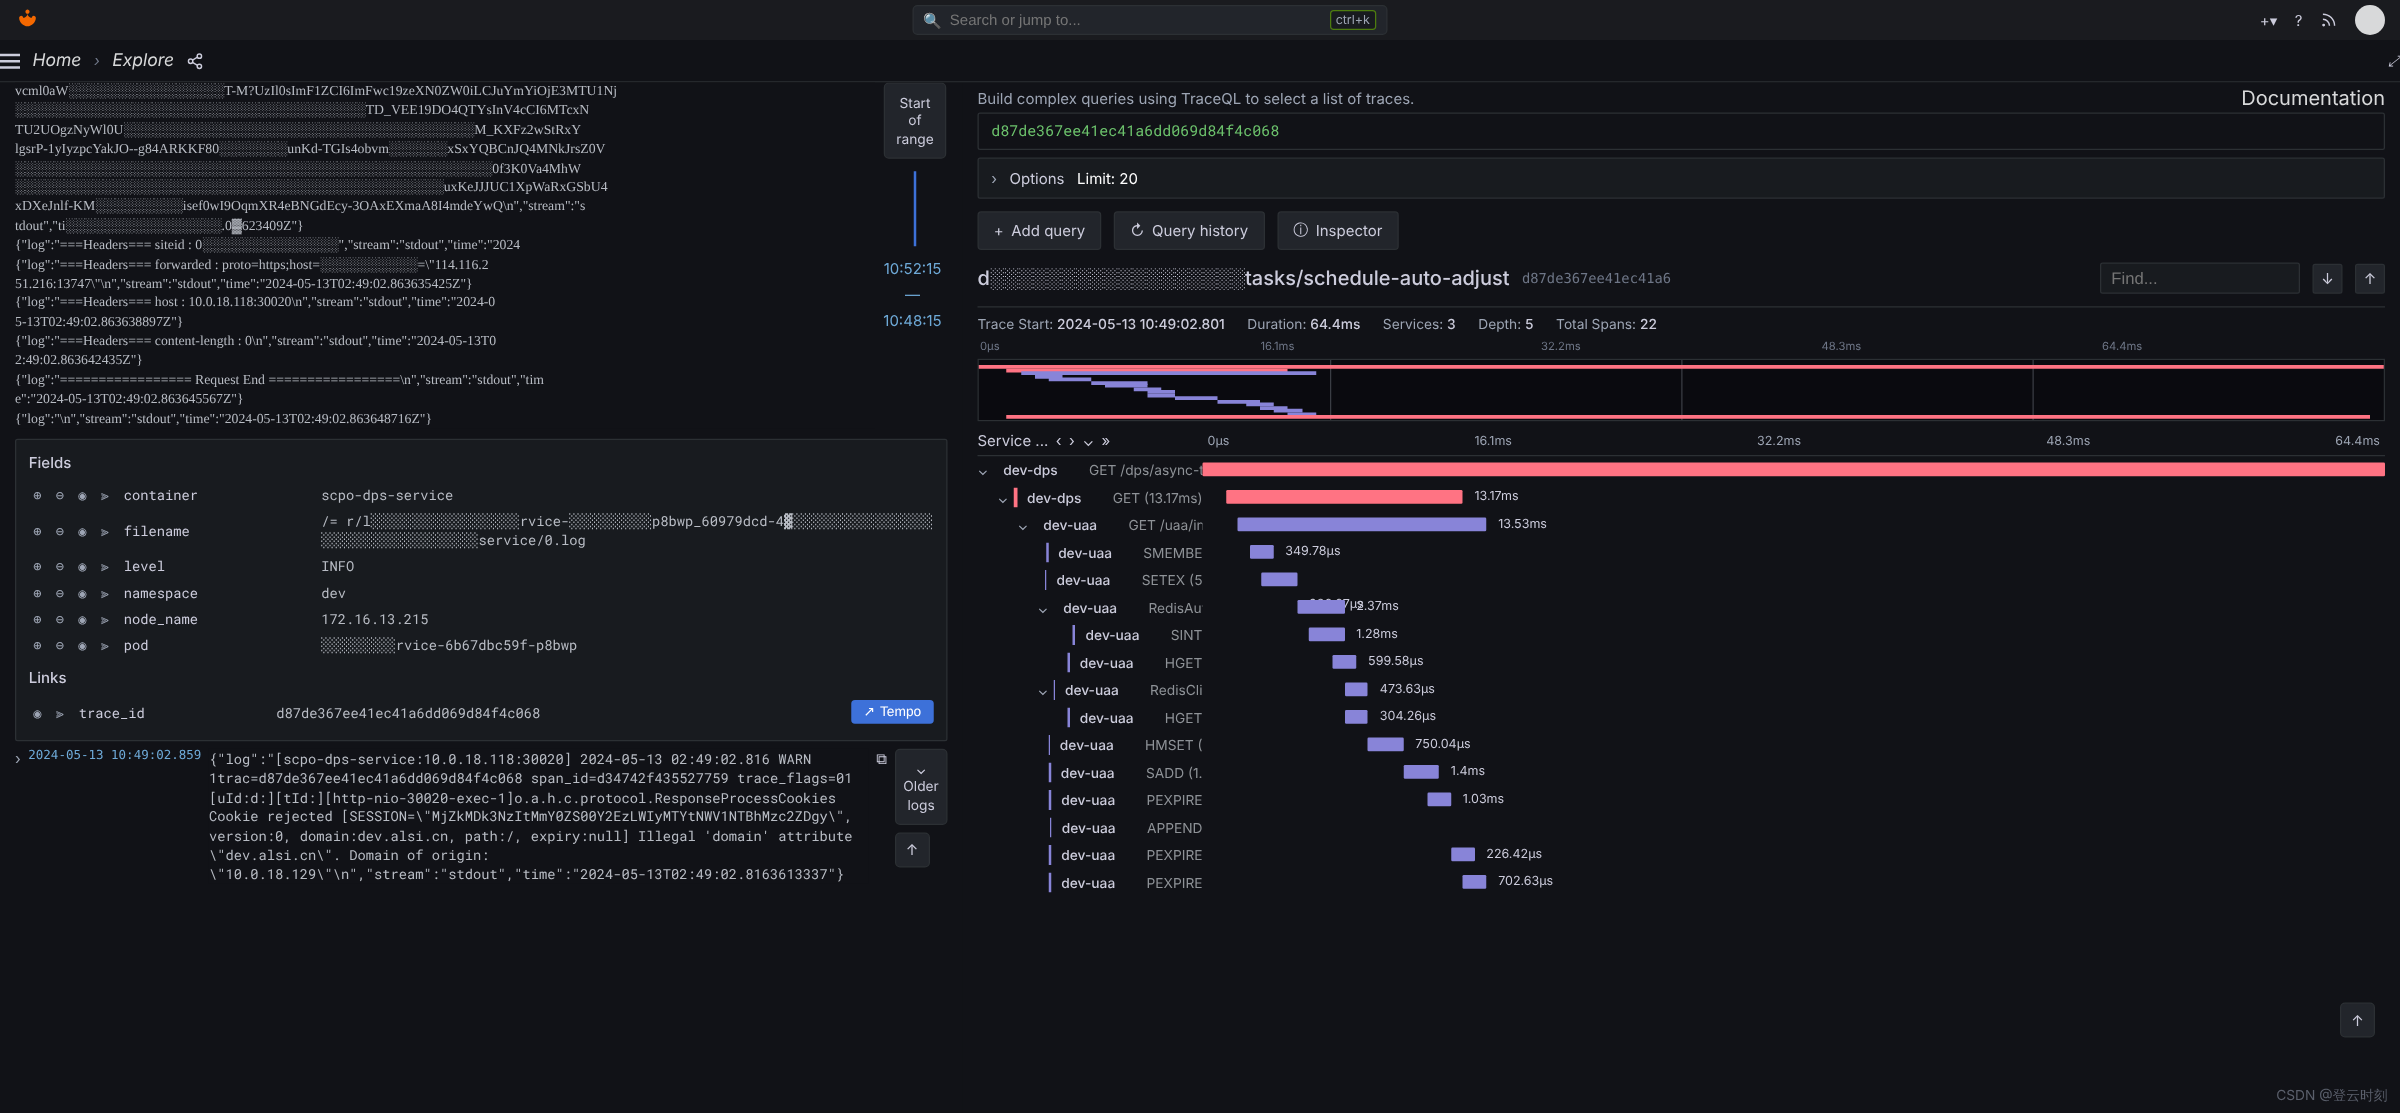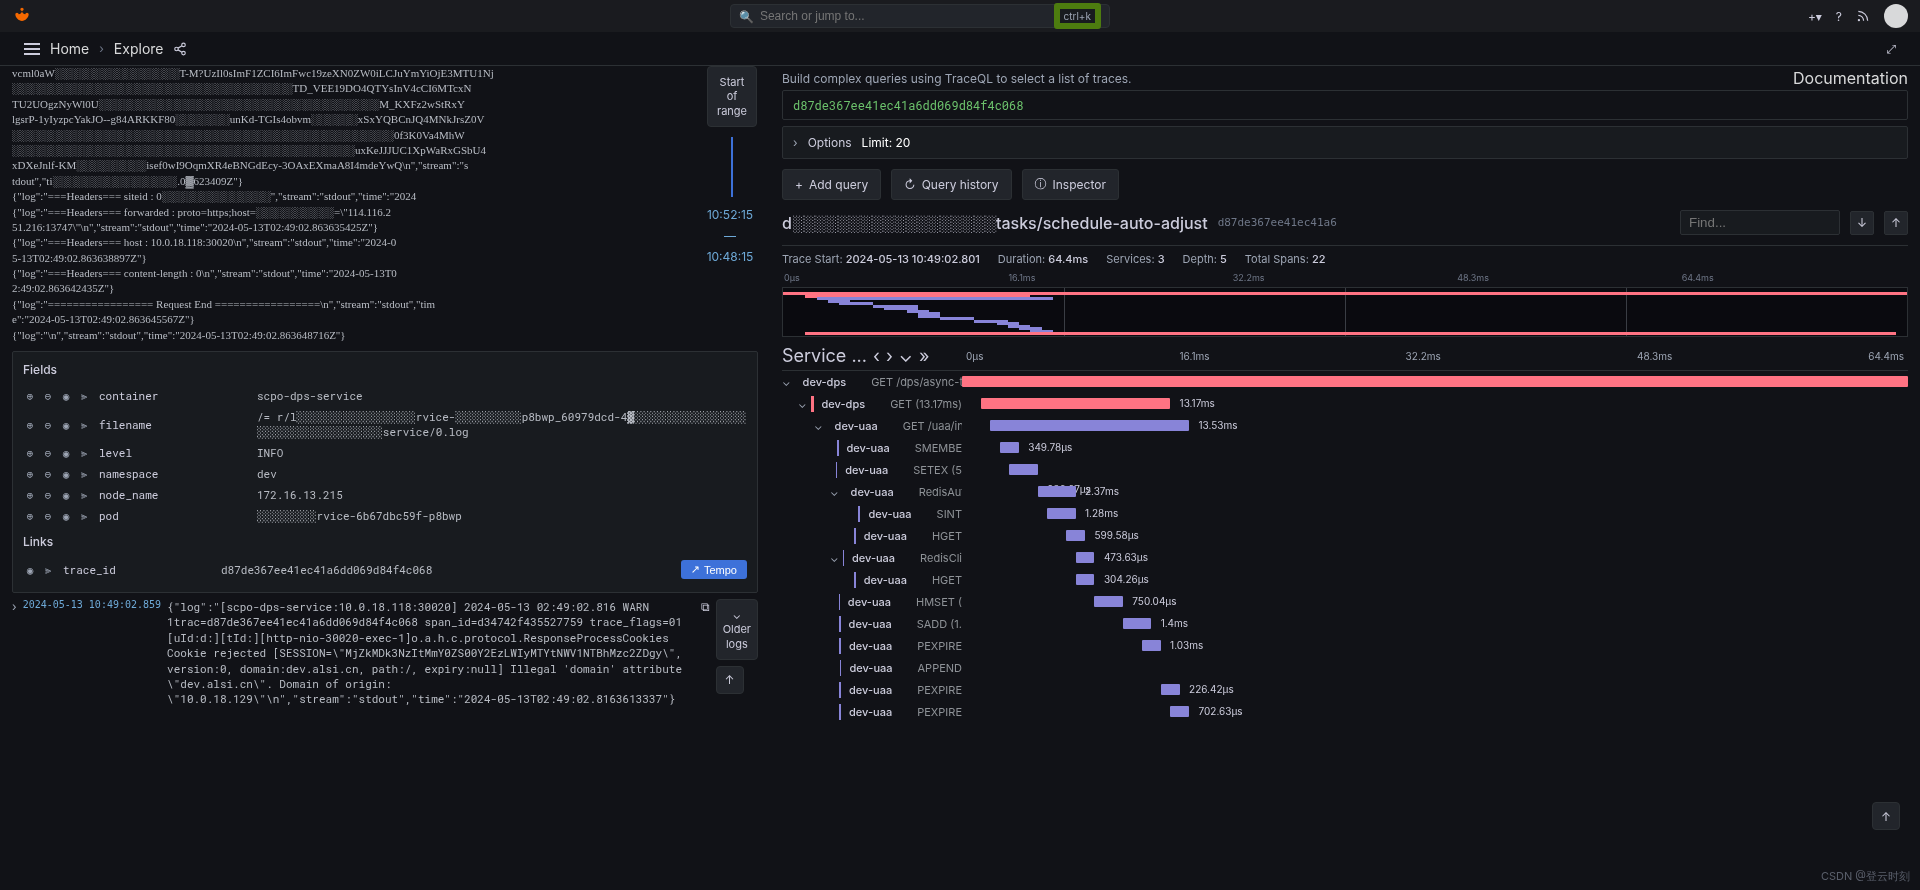--- a/index.html
+++ b/index.html
@@ -3,25 +3,25 @@
 <meta charset="utf-8">
 <style>
 * { margin:0; padding:0; box-sizing:border-box; }
 body { background:#111217; color:#ccccdc; font-family:Inter,-apple-system,sans-serif; font-size:12px; overflow:hidden; width:1920px; height:890px; }
 .topbar { height:32px; background:#1a1b1f; display:flex; align-items:center; padding:0 12px; gap:12px; }
 .logo { width:20px; height:20px; }
 .logo svg { width:100%; height:100%; }
 .search-wrap { flex:1; display:flex; justify-content:center; }
 .search { width:380px; height:24px; background:#22252b; border:1px solid #2c3034; border-radius:4px; display:flex; align-items:center; padding:0 8px; gap:6px; color:#6e7687; }
 .search input { background:none; border:none; color:#ccccdc; flex:1; font-size:12px; outline:none; }
-.kbd { background:#181b1f; border:6px solid #4d7c0f; border-radius:3px; padding:1px 4px; font-size:10px; color:#9da5b4; }
+.kbd { background:#181b1f; border:1px solid #4d7c0f; border-radius:3px; padding:1px 4px; font-size:10px; color:#9da5b4; }
 .top-right { display:flex; align-items:center; gap:14px; }
 .icon-btn { color:#ccccdc; cursor:pointer; display:flex; align-items:center; }
 .avatar { width:24px; height:24px; border-radius:50%; background:#d8d9da; }
-.breadcrumb-bar { height:34px; background:#111217; border-bottom:1px solid #2c3034; display:flex; align-items:center; padding:0 24px; gap:10px; }
+.breadcrumb-bar { height:34px; background:#111217; border-bottom:1px solid #2c3034; display:flex; align-items:center; padding:0 0; gap:10px;font-style:italic; }
 .hamburger { display:flex; flex-direction:column; gap:3px; cursor:pointer; }
 .hamburger span { width:16px; height:2px; background:#ccccdc; }
 .bc-link { color:#d8d9da; cursor:pointer; font-size:14px; }
 .bc-sep { color:#6e7687; }
 .main { display:flex; height:calc(100% - 66px); }
 .left-pane { width:770px; background:#111217; padding:0 12px; overflow:hidden; }
 .right-pane { flex:1; background:#111217; padding:0 12px; overflow:hidden; }
 .log-box { background:#111217; font-family:'Roboto Mono',Menlo,monospace; font-size:11px; line-height:1.4; color:#b8bcc4; }
 .range-box { background:#22252b; border:1px solid #2c3034; border-radius:4px; padding:8px; text-align:center; color:#ccccdc; font-size:11px; line-height:1.3; width:50px; }
 .time-marks { color:#6ea9d7; text-align:right; padding-right:4px; }
@@ -45,21 +45,21 @@
 .trace-title { font-size:16px; font-weight:500; color:#ccccdc; }
 .trace-id { color:#6e7687; font-size:11px; font-family:monospace; }
 .find-input { background:#181b1f; border:1px solid #2c3034; border-radius:2px; padding:4px 8px; color:#ccccdc; width:160px; margin-left:auto; }
 .nav-btn { width:24px; height:24px; background:#22252b; border:1px solid #2c3034; border-radius:2px; display:flex; align-items:center; justify-content:center; cursor:pointer; }
 .trace-info { display:flex; gap:18px; padding:6px 0; font-size:11px; color:#9da5b4; }
 .trace-info .val { color:#ccccdc; font-weight:500;text-align:center; }
 .minimap { height:50px; border:1px solid #2c3034; background:#0a0a0f; position:relative; margin:4px 0; }
 .minimap-divider { position:absolute; top:0; bottom:0; width:1px; background:#3a3d44; }
 .mm-bar { position:absolute; height:3px; }
 .timeline-hdr { display:flex; align-items:center; padding:4px 0; border-bottom:1px solid #2c3034; }
-.service-col { width:180px; display:flex; align-items:center; gap:6px; font-size:18px; }
+.service-col { width:180px; display:flex; align-items:center; gap:6px; font-size:12px; }
 .service-col .caret { cursor:pointer; }
 .time-ticks { flex:1; display:flex; justify-content:space-between; font-size:10px; color:#9da5b4; padding:0 4px; }
 .span-row { display:flex; align-items:center; height:22px; font-size:11px; }
 .span-label { display:flex; align-items:center; gap:4px; white-space:nowrap; overflow:hidden; }
 .span-caret { width:10px; color:#9da5b4; cursor:pointer; }
 .span-bar-col { flex:1; position:relative; height:14px; }
 .span-bar { position:absolute; height:11px; top:1px; border-radius:1px; }
 .span-dur { position:absolute; font-size:10px; color:#ccccdc; top:0; }
 .svc-name { color:#ccccdc; font-weight:500; }
 .op-name { color:#8e9297; margin-left:21px; }

